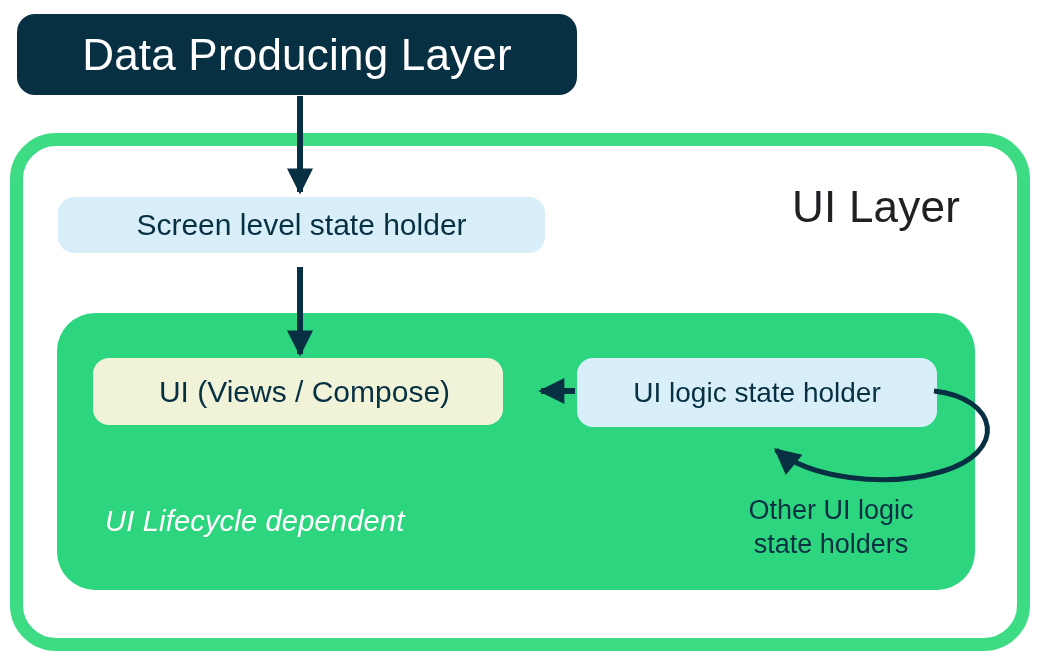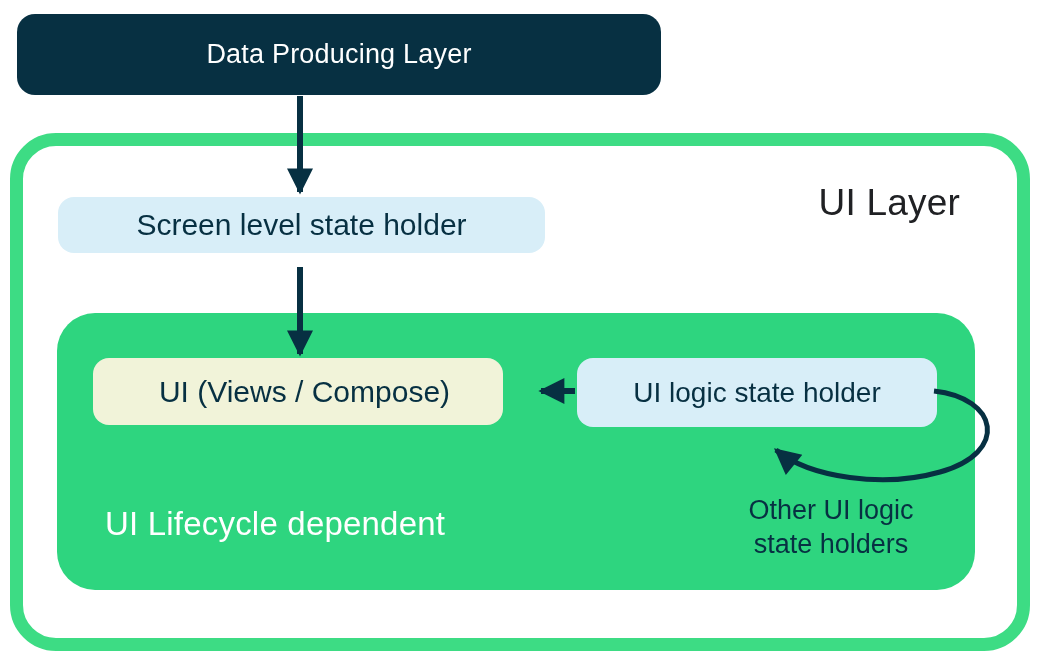--- a/index.html
+++ b/index.html
@@ -10,41 +10,41 @@
     --c-cream:#f1f3d9;
     --c-title:#202124;
     --c-white:#ffffff;
   }
   *{box-sizing:border-box;}
   html,body{margin:0;padding:0;background:#ffffff;}
   body{font-family:"Liberation Sans", sans-serif;}
   .canvas{position:relative;width:1046px;height:663px;background:var(--c-white);overflow:hidden;}
   .node{position:absolute;display:flex;align-items:center;justify-content:center;text-align:center;}
 
-  .dark-node{left:17px;top:14px;width:644px;height:81px;background:var(--c-dark);
-    border-radius:18px;color:var(--c-white);font-size:27px;letter-spacing:.2px;}
+  .dark-node{left:17px;top:14px;width:560px;height:81px;background:var(--c-dark);
+    border-radius:18px;color:var(--c-white);font-size:44px;letter-spacing:.2px;}
 
   .outer{position:absolute;left:10px;top:133px;width:1020px;height:518px;
     border:13px solid var(--c-green_border);border-radius:46px;background:var(--c-white);}
 
-  .ui-title{position:absolute;top:36px;right:57px;font-size:37px;color:var(--c-title);letter-spacing:.2px;}
+  .ui-title{position:absolute;top:36px;right:57px;font-size:44px;color:var(--c-title);letter-spacing:.2px;}
 
   .blue1{left:35px;top:51px;width:487px;height:56px;background:var(--c-blue);
     border-radius:16px;color:var(--c-dark);font-size:30px;}
 
   .inner{position:absolute;left:34px;top:167px;width:918px;height:277px;
     background:var(--c-green_fill);border-radius:38px;}
 
   .cream{left:36px;top:45px;width:410px;height:67px;background:var(--c-cream);
     border-radius:16px;color:var(--c-dark);font-size:30px;padding-left:13px;}
 
   .blue2{left:520px;top:45px;width:360px;height:69px;background:var(--c-blue);
     border-radius:16px;color:var(--c-dark);font-size:28px;}
 
-  .lifecycle{position:absolute;left:48px;top:192px;color:var(--c-white);font-size:33px;letter-spacing:.2px;}
+  .lifecycle{position:absolute;left:48px;top:192px;color:var(--c-white);font-size:29px;letter-spacing:.2px;font-style:italic;}
 
   .other{position:absolute;left:614px;top:180px;width:320px;text-align:center;
     color:var(--c-dark);font-size:27px;line-height:34px;white-space:pre-line;}
 
   .overlay{position:absolute;left:0;top:0;width:1046px;height:663px;pointer-events:none;}
   .edge{stroke:var(--c-dark);fill:none;}
   .arrowhead-fill{fill:var(--c-dark);}
 </style>
 </head>
 <body>

